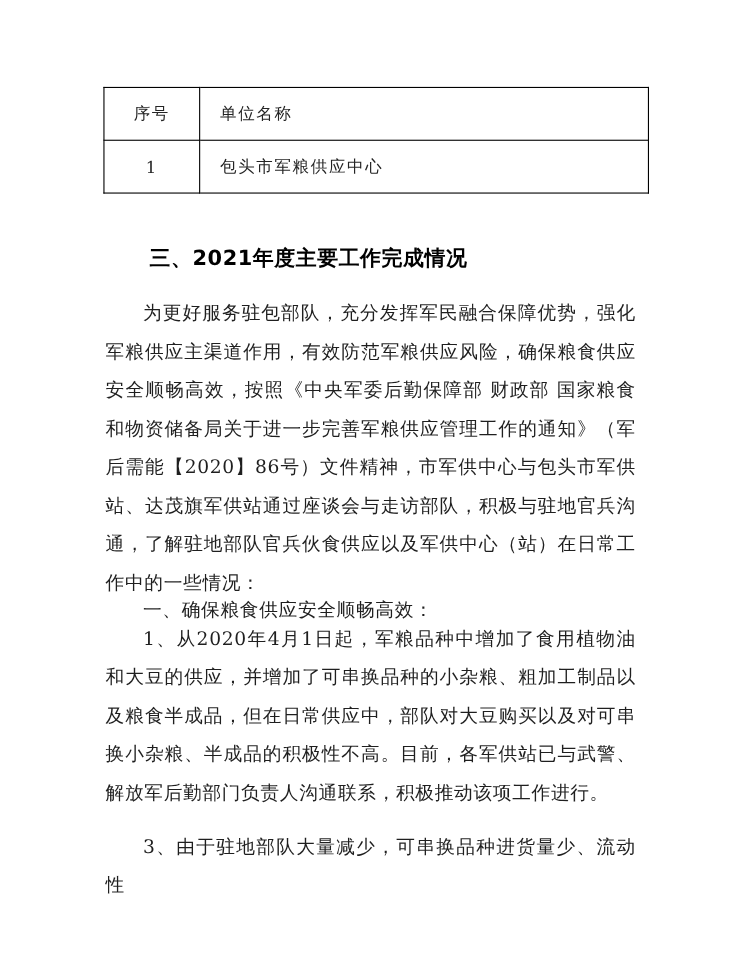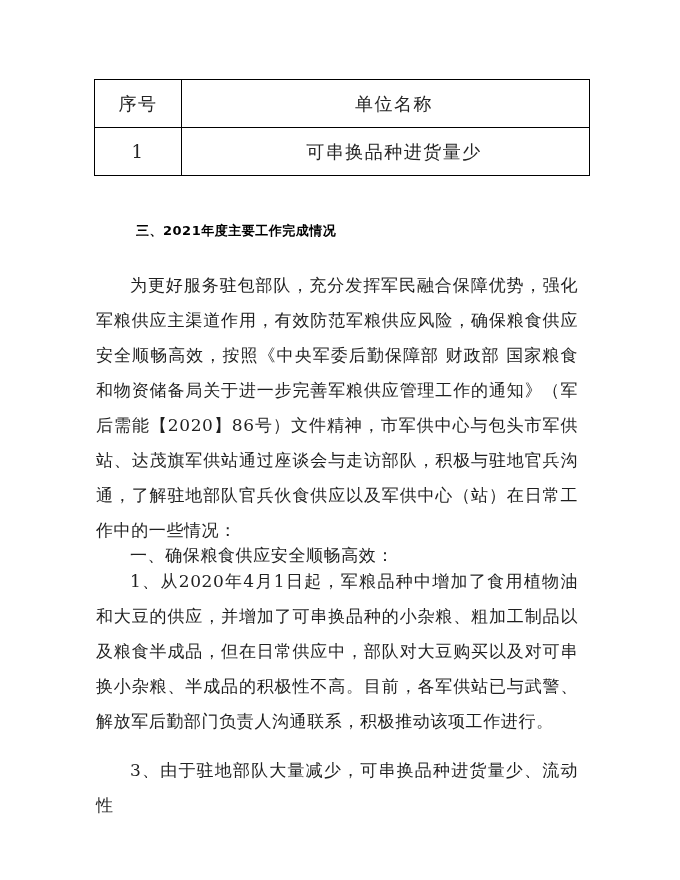--- a/index.html
+++ b/index.html
@@ -28,47 +28,47 @@
     position: absolute;
     left: 94px;
     top: 79px;
     width: 472px;
     border-collapse: collapse;
     table-layout: fixed;
   }
   .unit-table td {
     border: 1px solid #000000;
     height: 45px;
-    font-size: 18px;
+    font-size: 15px;
     font-family: "DejaVu Serif", "Liberation Serif", serif;
     color: #242424;
     letter-spacing: 1.5px;
     vertical-align: middle;
   }
   .col-no {
     width: 84px;
     text-align: center;
   }
   .col-name {
     width: 388px;
-    text-align: center;
+    text-align: left;
     padding-left: 18px;
   }
   .num-cell {
     font-family: "Liberation Serif", serif;
     letter-spacing: 0;
     font-size: 15px;
   }
 
   
   .section-heading {
     position: absolute;
     left: 136px;
     top: 222px;
-    font-size: 13px;
+    font-size: 19px;
     font-weight: bold;
     letter-spacing: 0.5px;
     color: #000000;
     font-family: "DejaVu Sans", "Liberation Sans", sans-serif;
     white-space: nowrap;
     text-align: center;
   }
 
   .body-block {
     position: absolute;
@@ -98,21 +98,21 @@
 <div class="page">
 
   <table class="unit-table">
     <tbody>
       <tr>
         <td class="col-no">序号</td>
         <td class="col-name">单位名称</td>
       </tr>
       <tr>
         <td class="col-no num-cell">1</td>
-        <td class="col-name">可串换品种进货量少</td>
+        <td class="col-name">包头市军粮供应中心</td>
       </tr>
     </tbody>
   </table>
 
   <div class="section-heading">三、2021年度主要工作完成情况</div>
 
   <div class="body-block" id="para-intro">
     <p>为更好服务驻包部队，充分发挥军民融合保障优势，强化军粮供应主渠道作用，有效防范军粮供应风险，确保粮食供应安全顺畅高效，按照《中央军委后勤保障部 财政部 国家粮食和物资储备局关于进一步完善军粮供应管理工作的通知》（军后需能【2020】86号）文件精神，市军供中心与包头市军供站、达茂旗军供站通过座谈会与走访部队，积极与驻地官兵沟通，了解驻地部队官兵伙食供应以及军供中心（站）在日常工作中的一些情况：</p>
   </div>
 

